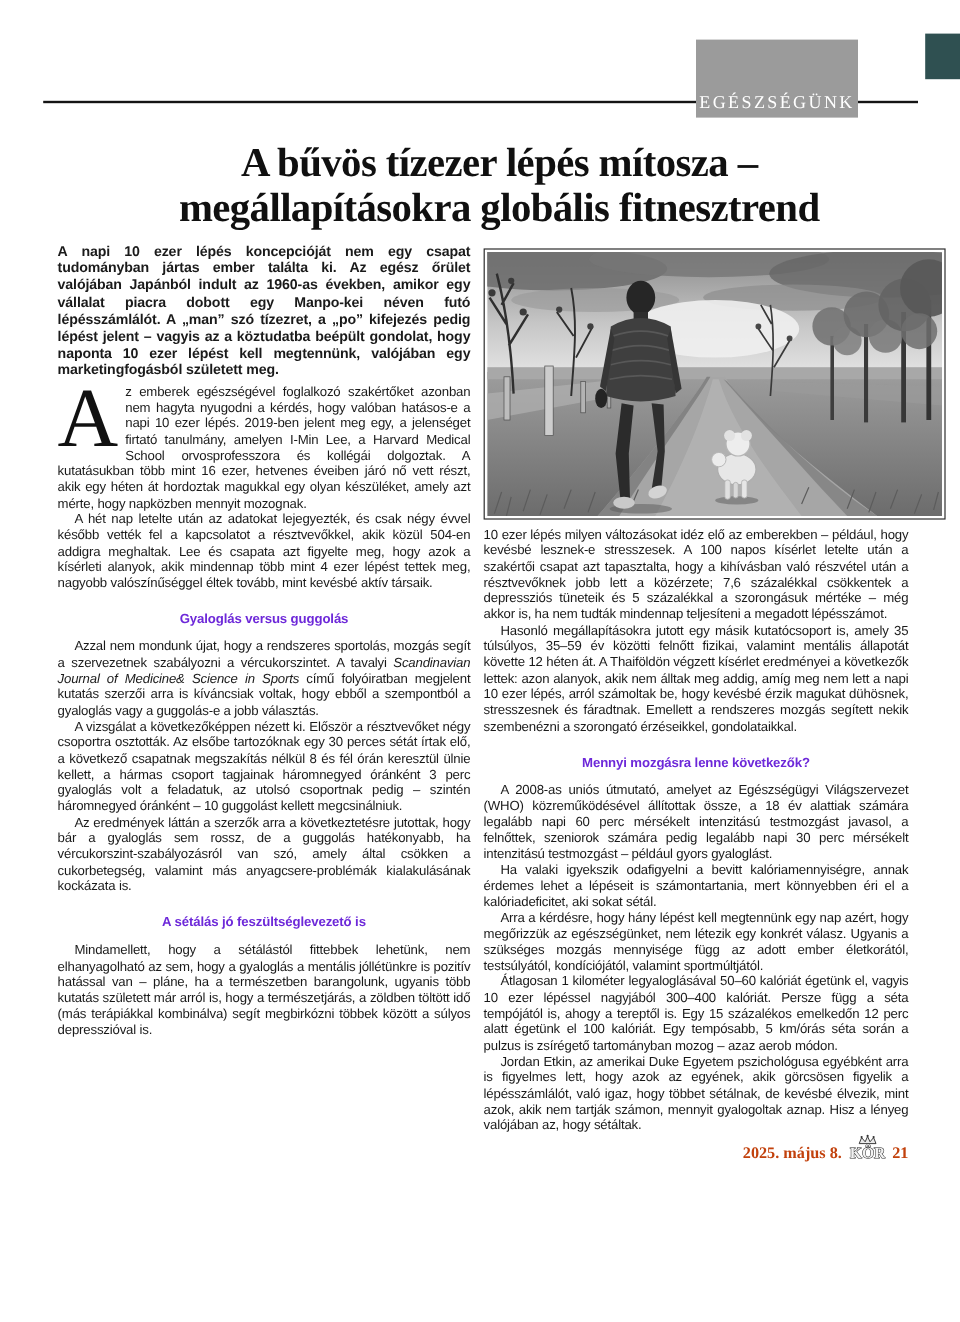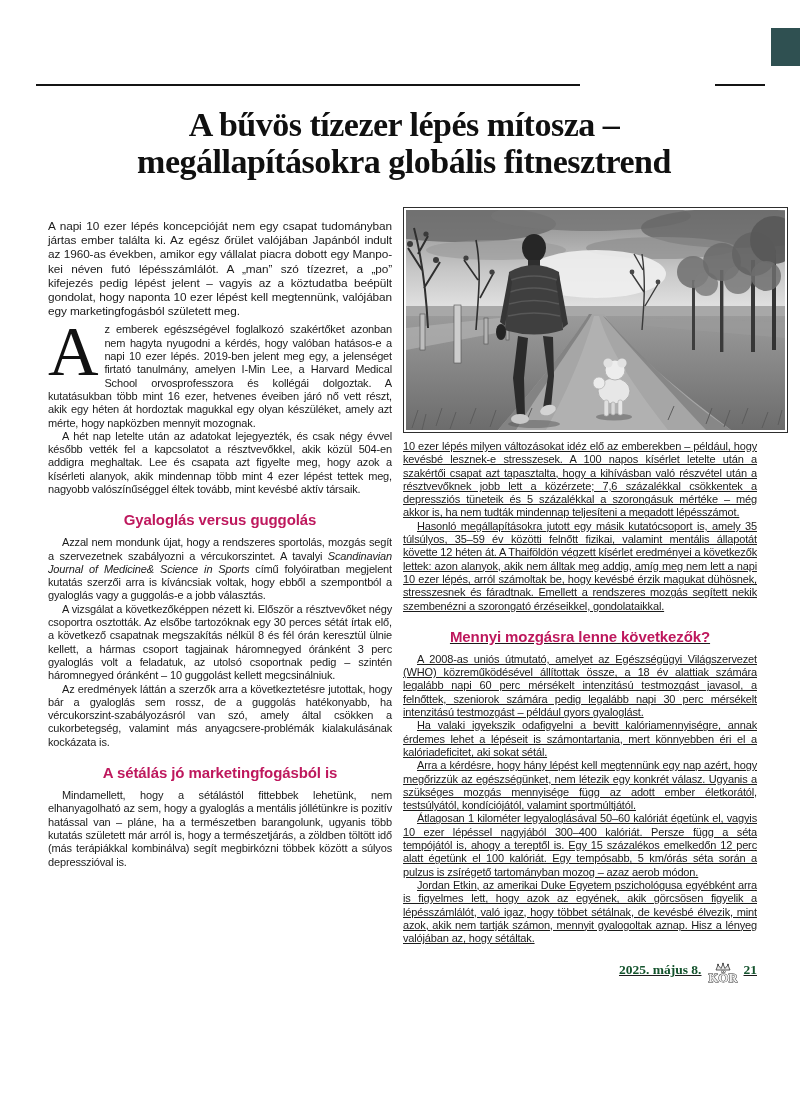--- a/index.html
+++ b/index.html
@@ -9,74 +9,77 @@
   
   .rule-left{position:absolute;top:84px;left:36px;width:544px;height:2px;background:#141414;}
   .rule-right{position:absolute;top:84px;left:715px;width:50px;height:2px;background:#141414;}
   .section-tab{position:absolute;top:33px;left:580px;width:135px;height:65px;background:#9b9b9b;
                display:flex;align-items:flex-end;justify-content:center;}
   .section-tab span{font-family:"Liberation Serif",serif;color:#ffffff;font-size:15px;
                     letter-spacing:2px;padding-bottom:3px;white-space:nowrap;}
   .corner-mark{position:absolute;top:28px;right:0;width:29px;height:38px;background:#2f5051;}
 
   
-  .title{position:absolute;top:102px;left:30px;width:740px;margin:4px;text-align:center;
+  .title{position:absolute;top:102px;left:30px;width:740px;margin:16px;text-align:center;
          font-family:"Liberation Serif",serif;font-weight:bold;font-size:34px;line-height:37px;
          letter-spacing:-0.5px;color:#101010;}
 
   
   .col-left{position:absolute;top:202px;left:48px;width:344px;}
   .col-right{position:absolute;top:207px;left:403px;width:385px;}
-  .right-text{width:354px;text-decoration:underline;}
+  .right-text{width:354px;}
 
   p.body{margin:0;font-size:11px;line-height:13.3px;text-align:justify;letter-spacing:-0.15px;}
   p.indent{text-indent:14px;}
-  p.lead{margin:17px 0 5px 0;font-weight:normal;font-size:11.8px;line-height:14.2px;
+  p.lead{margin:0 0 5px 0;font-weight:bold;font-size:11.8px;line-height:14.2px;
          text-align:justify;letter-spacing:-0.1px;}
   .dropcap{float:left;font-family:"Liberation Serif",serif;font-size:70px;line-height:53px;
            padding:2px 6px 0 0;color:#111;}
-  h2.sub{margin:16px 0 9px 0;font-size:15px;line-height:15px;font-weight:bold;
-         text-align:center;letter-spacing:-0.1px;color:#be185d;}
+  h2.sub{margin:16px 0 9px 0;font-size:11px;line-height:15px;font-weight:bold;
+         text-align:center;letter-spacing:-0.1px;color:#6d28d9;}
   em.journal{font-style:italic;}
 
   
   .photo{margin:0 0 7px 0;width:379px;border:1px solid #2e2e2e;padding:2px;background:#fff;}
   .photo svg{display:block;}
 
   
-  .footer{margin-top:17px;display:flex;justify-content:flex-end;align-items:flex-start;gap:6px;
-          font-family:"Liberation Serif",serif;font-weight:bold;font-size:13.5px;color:#14532d;}
+  .footer{margin-top:0;display:flex;justify-content:flex-end;align-items:flex-end;gap:6px;
+          font-family:"Liberation Serif",serif;font-weight:bold;font-size:13.5px;color:#c2410c;}
   .logo-badge svg{display:block;}
 </style>
 </head>
 <body>
 
 <div class="page">
 
   <div class="rule-left"></div>
+  <div class="section-tab">
+    <span>EGÉSZSÉGÜNK</span>
+  </div>
   <div class="rule-right"></div>
   <div class="corner-mark"></div>
 
   <h1 class="title"><span>A bűvös tízezer lépés mítosza –</span><br><span>megállapításokra globális fitnesztrend</span></h1>
 
   <div class="col-left">
     <p class="lead">A napi 10 ezer lépés koncepcióját nem egy csapat tudományban jártas ember találta ki. Az egész őrület valójában Japánból indult az 1960-as években, amikor egy vállalat piacra dobott egy Manpo-kei néven futó lépésszámlálót. A „man” szó tízezret, a „po” kifejezés pedig lépést jelent – vagyis az a köztudatba beépült gondolat, hogy naponta 10 ezer lépést kell megtennünk, valójában egy marketingfogásból született meg.</p>
 
     <p class="body"><span class="dropcap">A</span><span>z emberek egészségével foglalkozó szakértőket azonban nem hagyta nyugodni a kérdés, hogy valóban hatásos-e a napi 10 ezer lépés. 2019-ben jelent meg egy, a jelenséget firtató tanulmány, amelyen I-Min Lee, a Harvard Medical School orvosprofesszora és kollégái dolgoztak. A kutatásukban több mint 16 ezer, hetvenes éveiben járó nő vett részt, akik egy héten át hordoztak magukkal egy olyan készüléket, amely azt mérte, hogy napközben mennyit mozognak.</span></p>
 
     <p class="body indent">A hét nap letelte után az adatokat lejegyezték, és csak négy évvel később vették fel a kapcsolatot a résztvevőkkel, akik közül 504-en addigra meghaltak. Lee és csapata azt figyelte meg, hogy azok a kísérleti alanyok, akik mindennap több mint 4 ezer lépést tettek meg, nagyobb valószínűséggel éltek tovább, mint kevésbé aktív társaik.</p>
 
     <h2 class="sub">Gyaloglás versus guggolás</h2>
 
     <p class="body indent"><span>Azzal nem mondunk újat, hogy a rendszeres sportolás, mozgás segít a szervezetnek szabályozni a vércukorszintet. A tavalyi </span><em class="journal">Scandinavian Journal of Medicine&amp; Science in Sports</em><span> című folyóiratban megjelent kutatás szerzői arra is kíváncsiak voltak, hogy ebből a szempontból a gyaloglás vagy a guggolás-e a jobb választás.</span></p>
 
     <p class="body indent">A vizsgálat a következőképpen nézett ki. Először a résztvevőket négy csoportra osztották. Az elsőbe tartozóknak egy 30 perces sétát írtak elő, a következő csapatnak megszakítás nélkül 8 és fél órán keresztül ülnie kellett, a hármas csoport tagjainak háromnegyed óránként 3 perc gyaloglás volt a feladatuk, az utolsó csoportnak pedig – szintén háromnegyed óránként – 10 guggolást kellett megcsinálniuk.</p>
     <p class="body indent">Az eredmények láttán a szerzők arra a következtetésre jutottak, hogy bár a gyaloglás sem rossz, de a guggolás hatékonyabb, ha vércukorszint-szabályozásról van szó, amely által csökken a cukorbetegség, valamint más anyagcsere-problémák kialakulásának kockázata is.</p>
 
-    <h2 class="sub">A sétálás jó marketingfogásból is</h2>
+    <h2 class="sub">A sétálás jó feszültséglevezető is</h2>
 
     <p class="body indent">Mindamellett, hogy a sétálástól fittebbek lehetünk, nem elhanyagolható az sem, hogy a gyaloglás a mentális jóllétünkre is pozitív hatással van – pláne, ha a természetben barangolunk, ugyanis több kutatás született már arról is, hogy a természetjárás, a zöldben töltött idő (más terápiákkal kombinálva) segít megbirkózni többek között a súlyos depresszióval is.</p>
   </div>
 
   <div class="col-right">
 
     <figure class="photo">
       <svg width="379" height="220" viewBox="0 0 379 220" xmlns="http://www.w3.org/2000/svg">
         <defs>
           <linearGradient id="sky" x1="0" y1="0" x2="0" y2="1">

